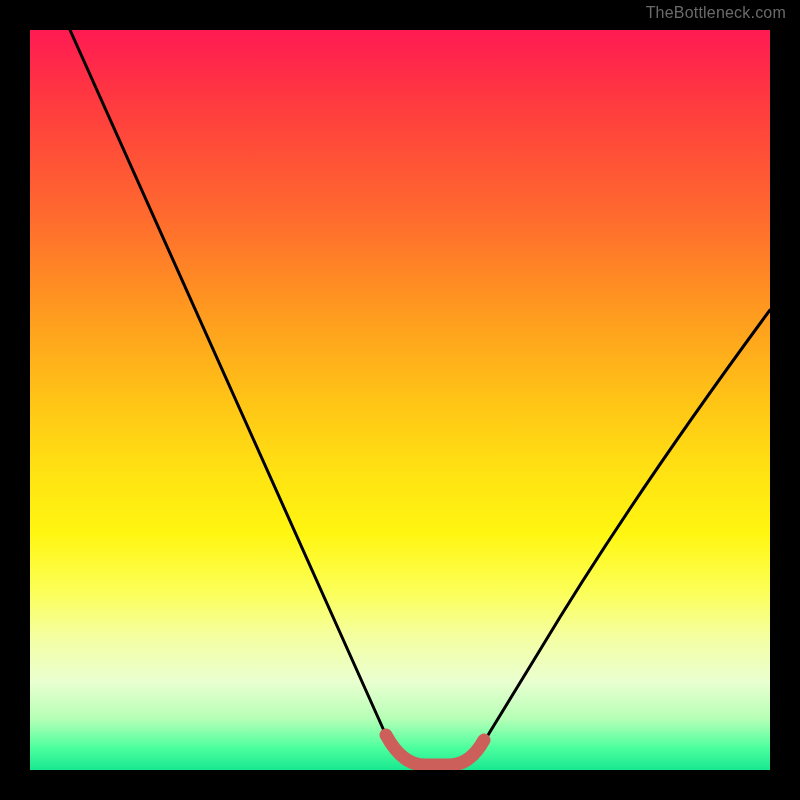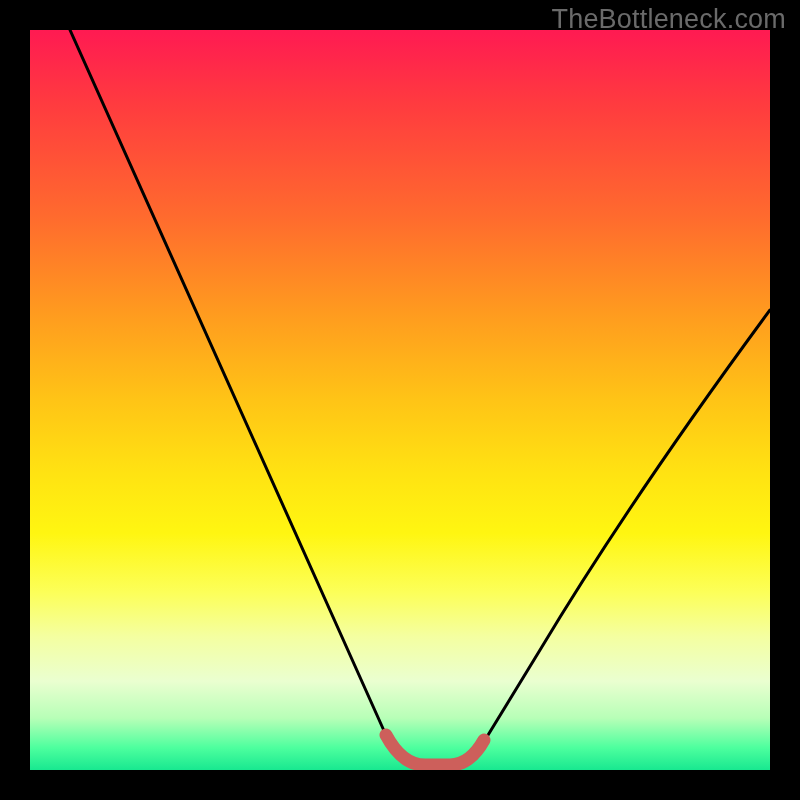--- a/index.html
+++ b/index.html
@@ -47,21 +47,21 @@
   }
   .curve-svg {
     position: absolute;
     inset: 0;
   }
   .watermark {
     position: absolute;
     top: 4px;
     right: 14px;
     color: #6a6a6a;
-    font-size: 27px;
+    font-size: 16px;
     font-weight: 500;
     letter-spacing: 0.2px;
     user-select: none;
   }
 </style>
 </head>
 <body>
 
 <div class="frame">
 

